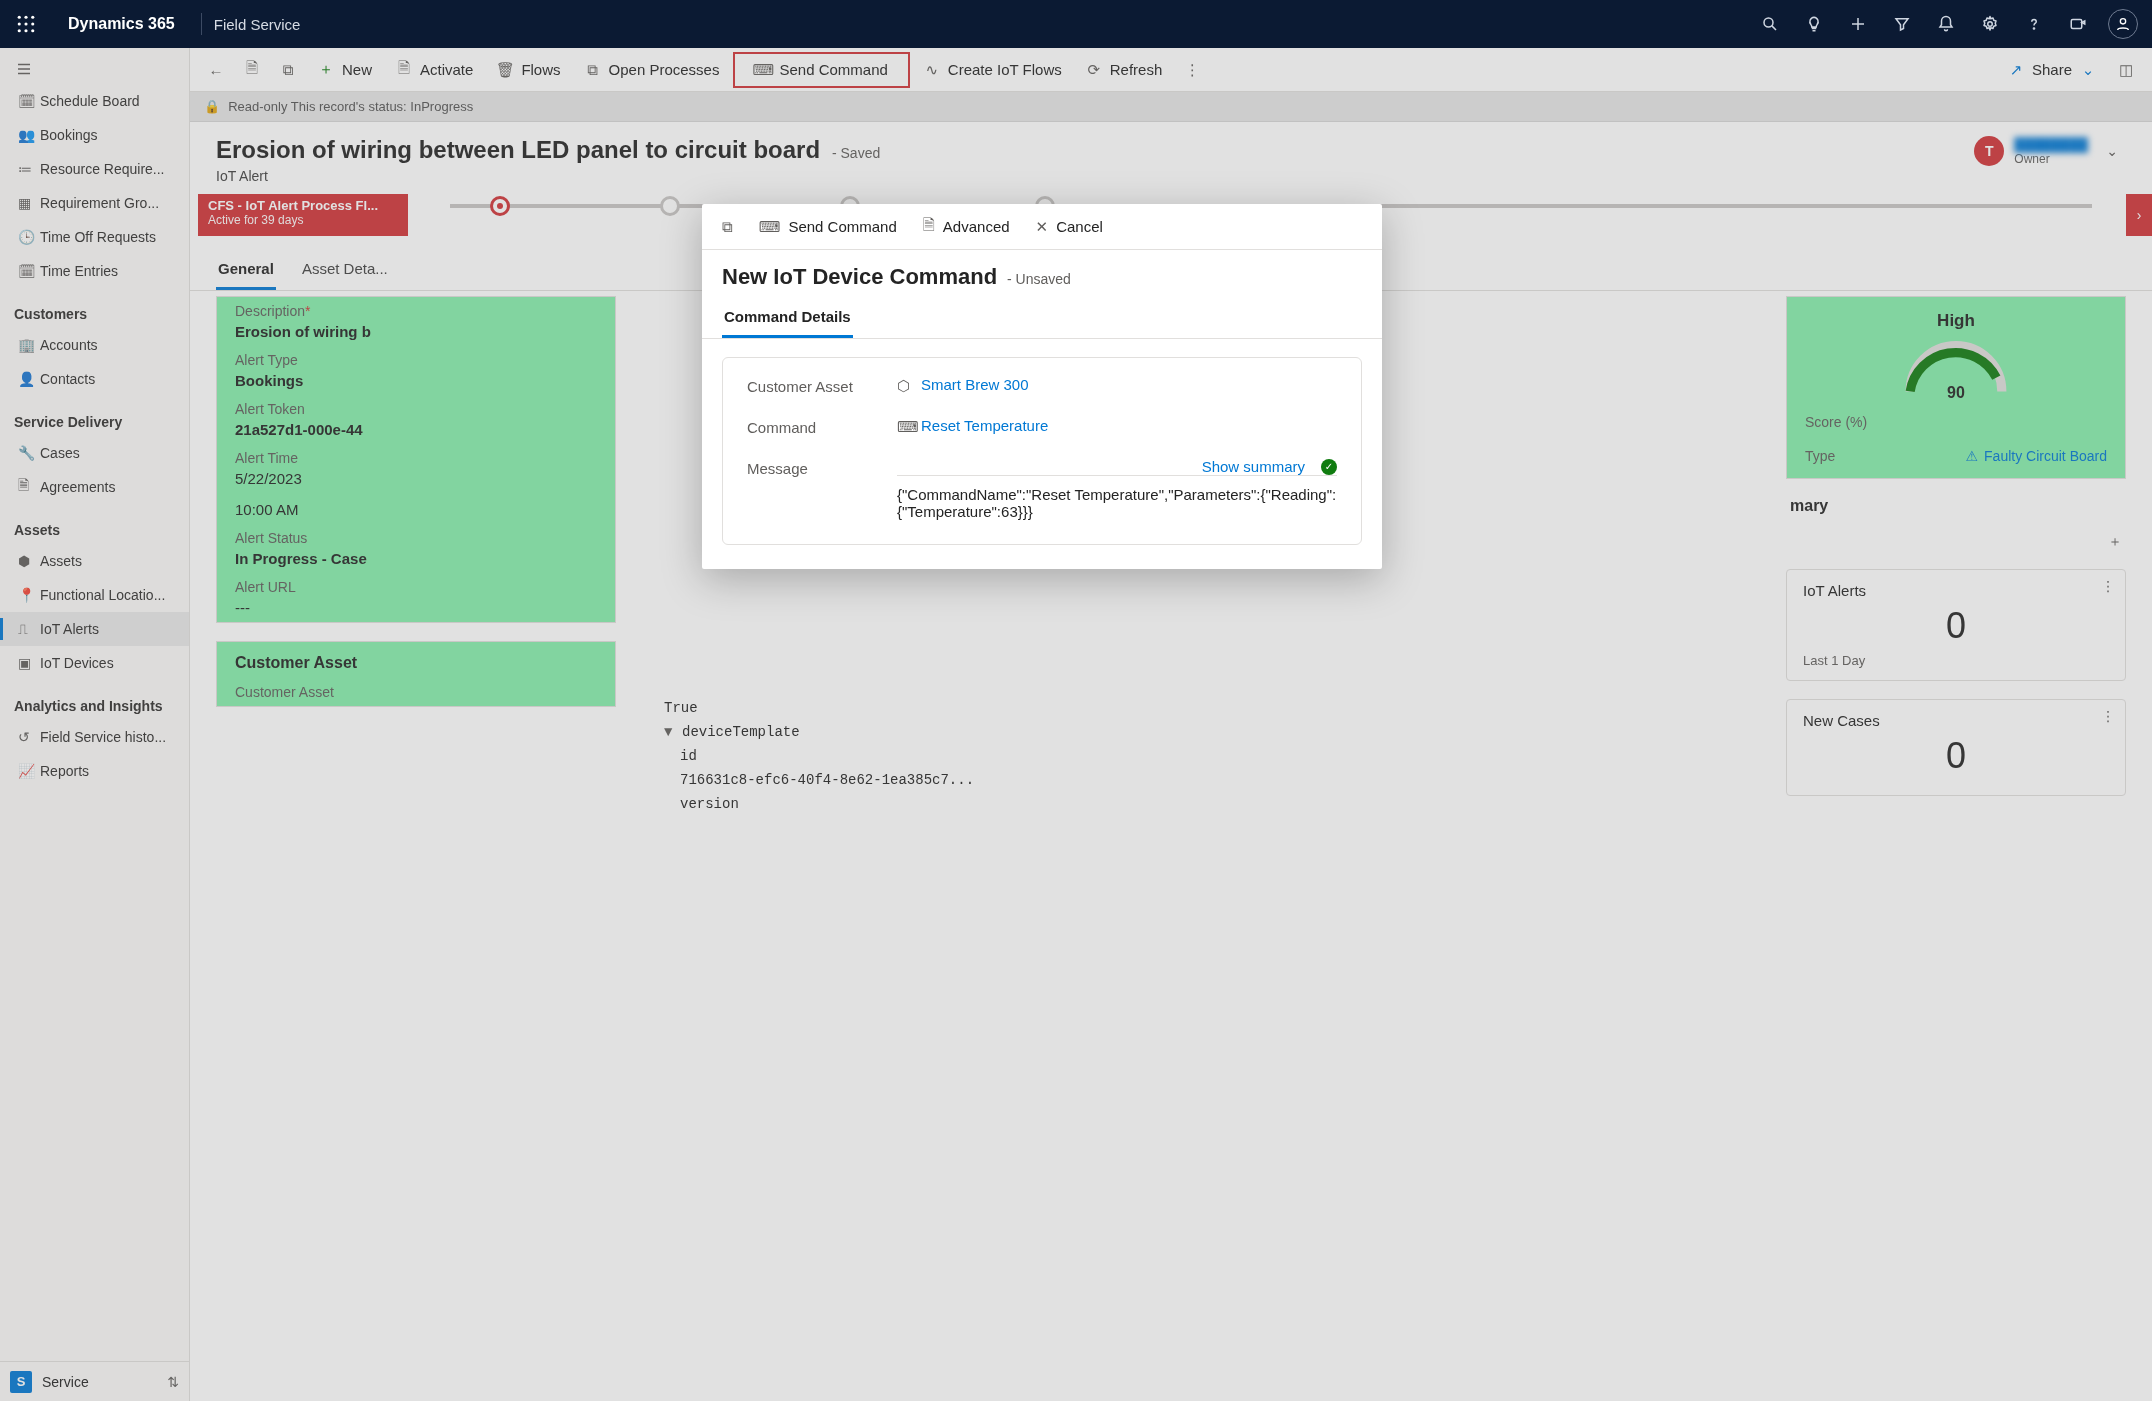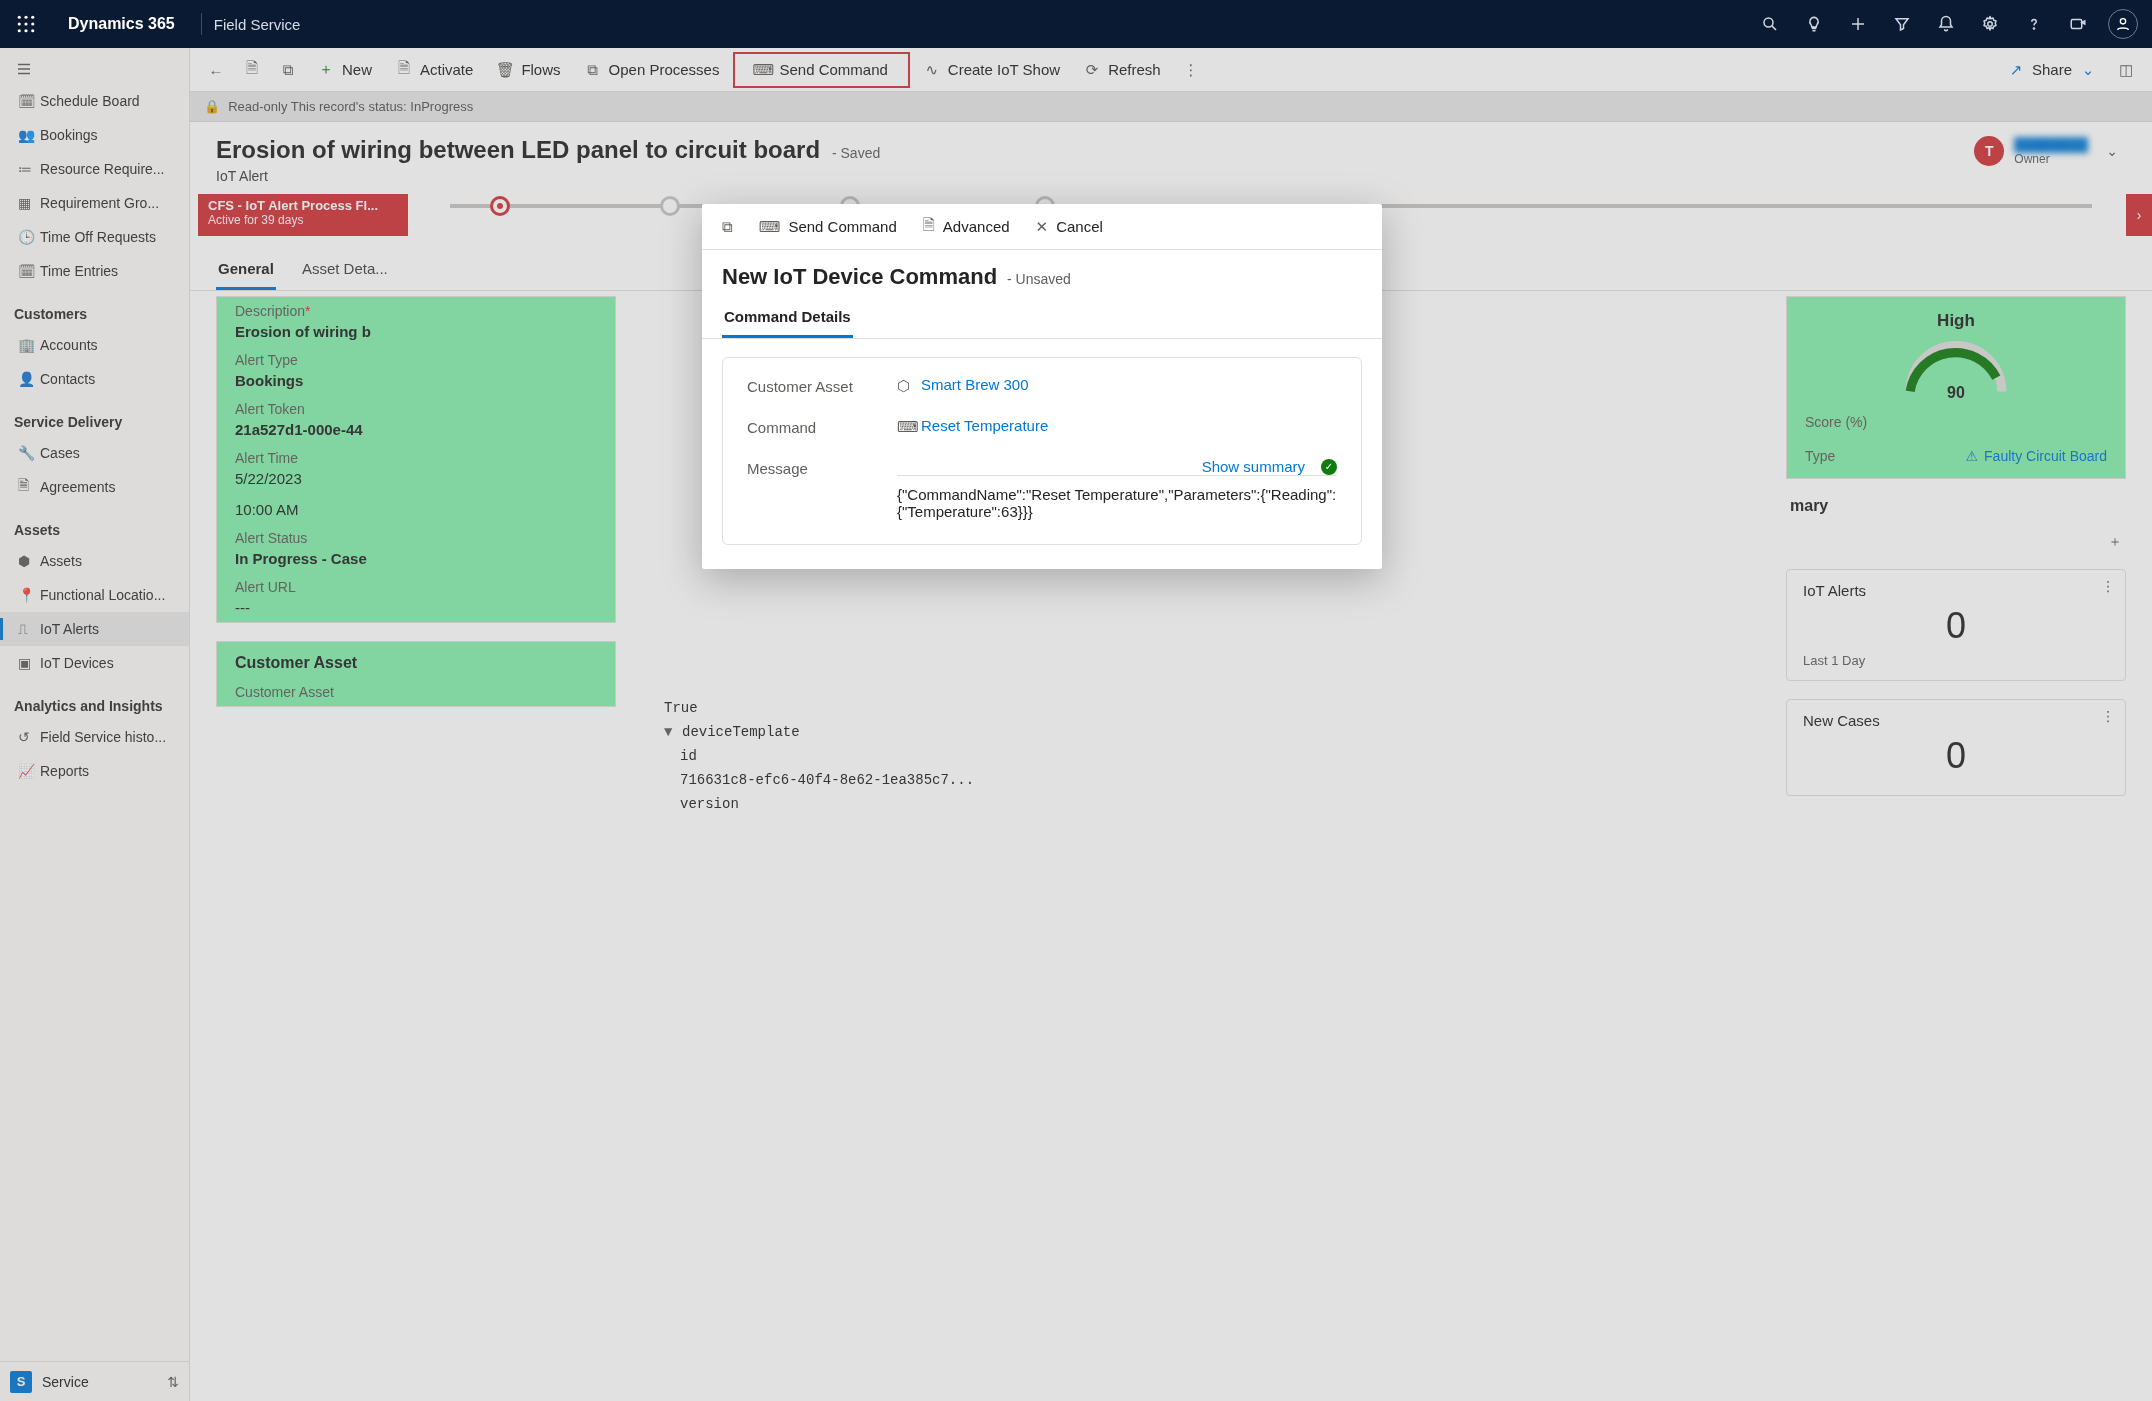--- a/index.html
+++ b/index.html
@@ -328,21 +328,21 @@
           <span>Open Processes</span>
         </div>
       <div class="highlight">
         <div class="btn">
             <span class="ic">⌨</span>
             <span>Send Command</span>
           </div>
       </div>
       <div class="btn">
           <span class="ic">∿</span>
-          <span>Create IoT Show</span>
+          <span>Create IoT Flows</span>
         </div>
       <div class="btn">
           <span class="ic">⟳</span>
           <span>Refresh</span>
         </div>
       <div class="btn iconly">
           <span class="ic">⋮</span>
         </div>
       <div class="sep"></div>
       <div class="btn share">

